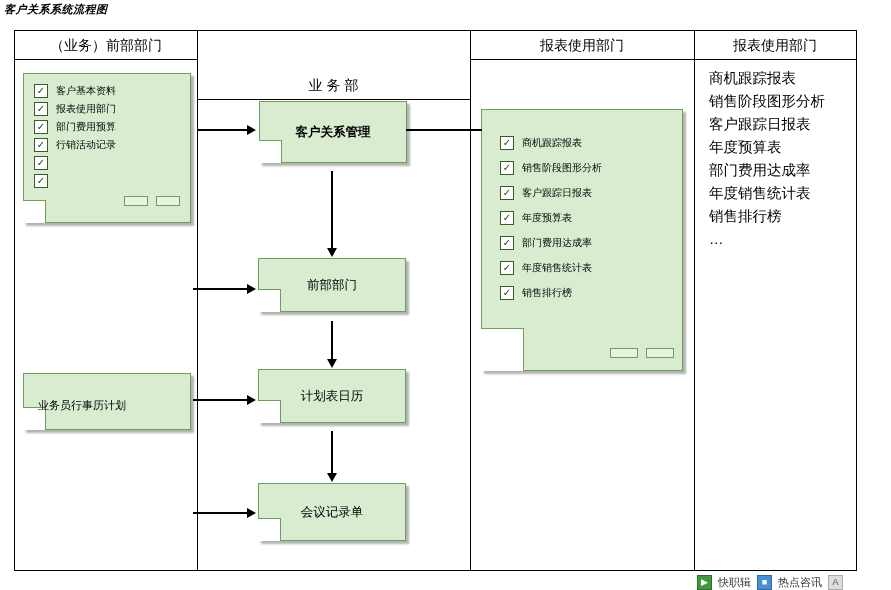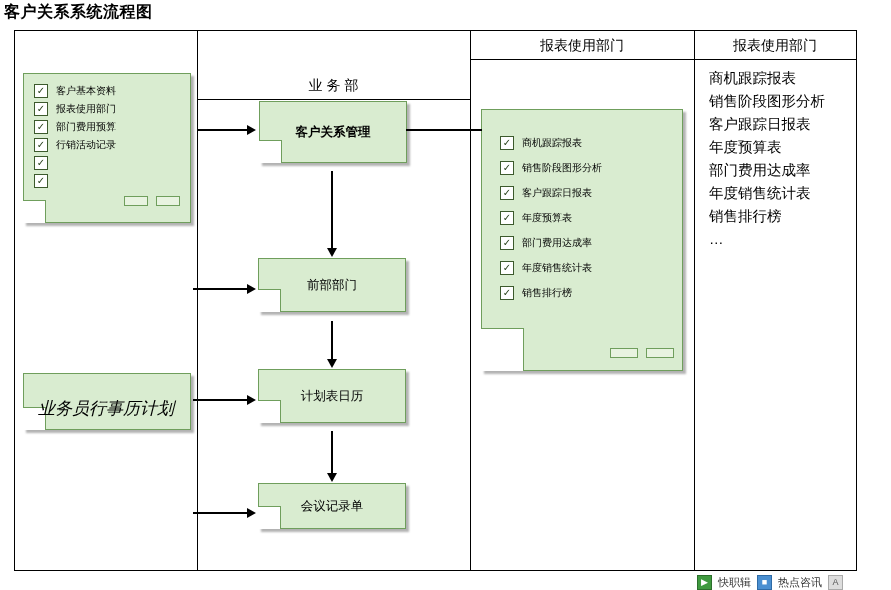--- a/index.html
+++ b/index.html
@@ -12,23 +12,24 @@
     background: #ffffff;
     font-family: "Liberation Sans", sans-serif;
     color: #000000;
     overflow: hidden;
     position: relative;
   }
   #page-title {
     position: absolute;
     left: 4px;
     top: 2px;
-    font-size: 16px;
+    font-size: 11px;
     font-weight: bold;
     letter-spacing: 0.5px;
+    font-style: italic;
   }
   #diagram {
     position: absolute;
     left: 14px;
     top: 30px;
     width: 843px;
     height: 541px;
     border: 1px solid #000000;
     box-sizing: border-box;
   }
@@ -185,20 +186,21 @@
   .fb-icon.blue { background: #4a8fd1; border-color: #2f6ba6; }
   .fb-icon.gray { background: #dddddd; color: #555555; border-color: #aaaaaa; }
 </style>
 </head>
 <body>
 
 <div id="page-title">客户关系系统流程图</div>
 
 <div id="diagram">
 
+  <div class="col-head" style="left:0; width:182px;">（业务）前部部门</div>
   <div class="col-head" style="left:182px; width:273px;margin-top:40px;">业 务 部</div>
   <div class="col-head" style="left:455px; width:224px;">报表使用部门</div>
   <div class="col-head" style="left:679px; width:162px;">报表使用部门</div>
 
   <div class="col-sep" style="left:182px;"></div>
   <div class="col-sep" style="left:455px;"></div>
   <div class="col-sep" style="left:679px;"></div>
 
   <div class="doc" style="left:8px; top:42px; width:168px; height:150px;">
     <div class="doc-fold"></div>
@@ -228,40 +230,40 @@
     </div>
     <div class="btn-strip" style="left:100px; top:122px;">
       <div class="mini-btn"></div>
       <div class="mini-btn"></div>
     </div>
   </div>
 
 
   <div class="doc" style="left:8px; top:342px; width:168px; height:57px;">
     <div class="doc-fold"></div>
-    <div class="doc-label" style="top:24px; transform:none; text-align:left; padding-left:14px; font-size:17px;font-style:italic;">业务员行事历计划</div>
+    <div class="doc-label" style="top:24px; transform:none; text-align:left; padding-left:14px; font-size:11px;">业务员行事历计划</div>
   </div>
 
 
   <div class="doc" style="left:244px; top:70px; width:148px; height:62px;font-weight:bold;">
     <div class="doc-fold"></div>
     <div class="doc-label">客户关系管理</div>
   </div>
 
   <div class="doc" style="left:243px; top:227px; width:148px; height:54px;">
     <div class="doc-fold"></div>
     <div class="doc-label">前部部门</div>
   </div>
 
   <div class="doc" style="left:243px; top:338px; width:148px; height:54px;">
     <div class="doc-fold"></div>
     <div class="doc-label">计划表日历</div>
   </div>
 
-  <div class="doc" style="left:243px; top:452px; width:148px; height:46px;">
+  <div class="doc" style="left:243px; top:452px; width:148px; height:58px;">
     <div class="doc-fold"></div>
     <div class="doc-label">会议记录单</div>
   </div>
 
   <div class="doc" style="left:466px; top:78px; width:202px; height:262px;">
     <div class="doc-fold" style="width:42px; height:42px;"></div>
     <div class="chk-list" style="left:18px; top:26px;">
       <div class="chk-row" style="margin-bottom:11px;">
         <span class="chk-box">✓</span>
         <span class="chk-text">商机跟踪报表</span>

